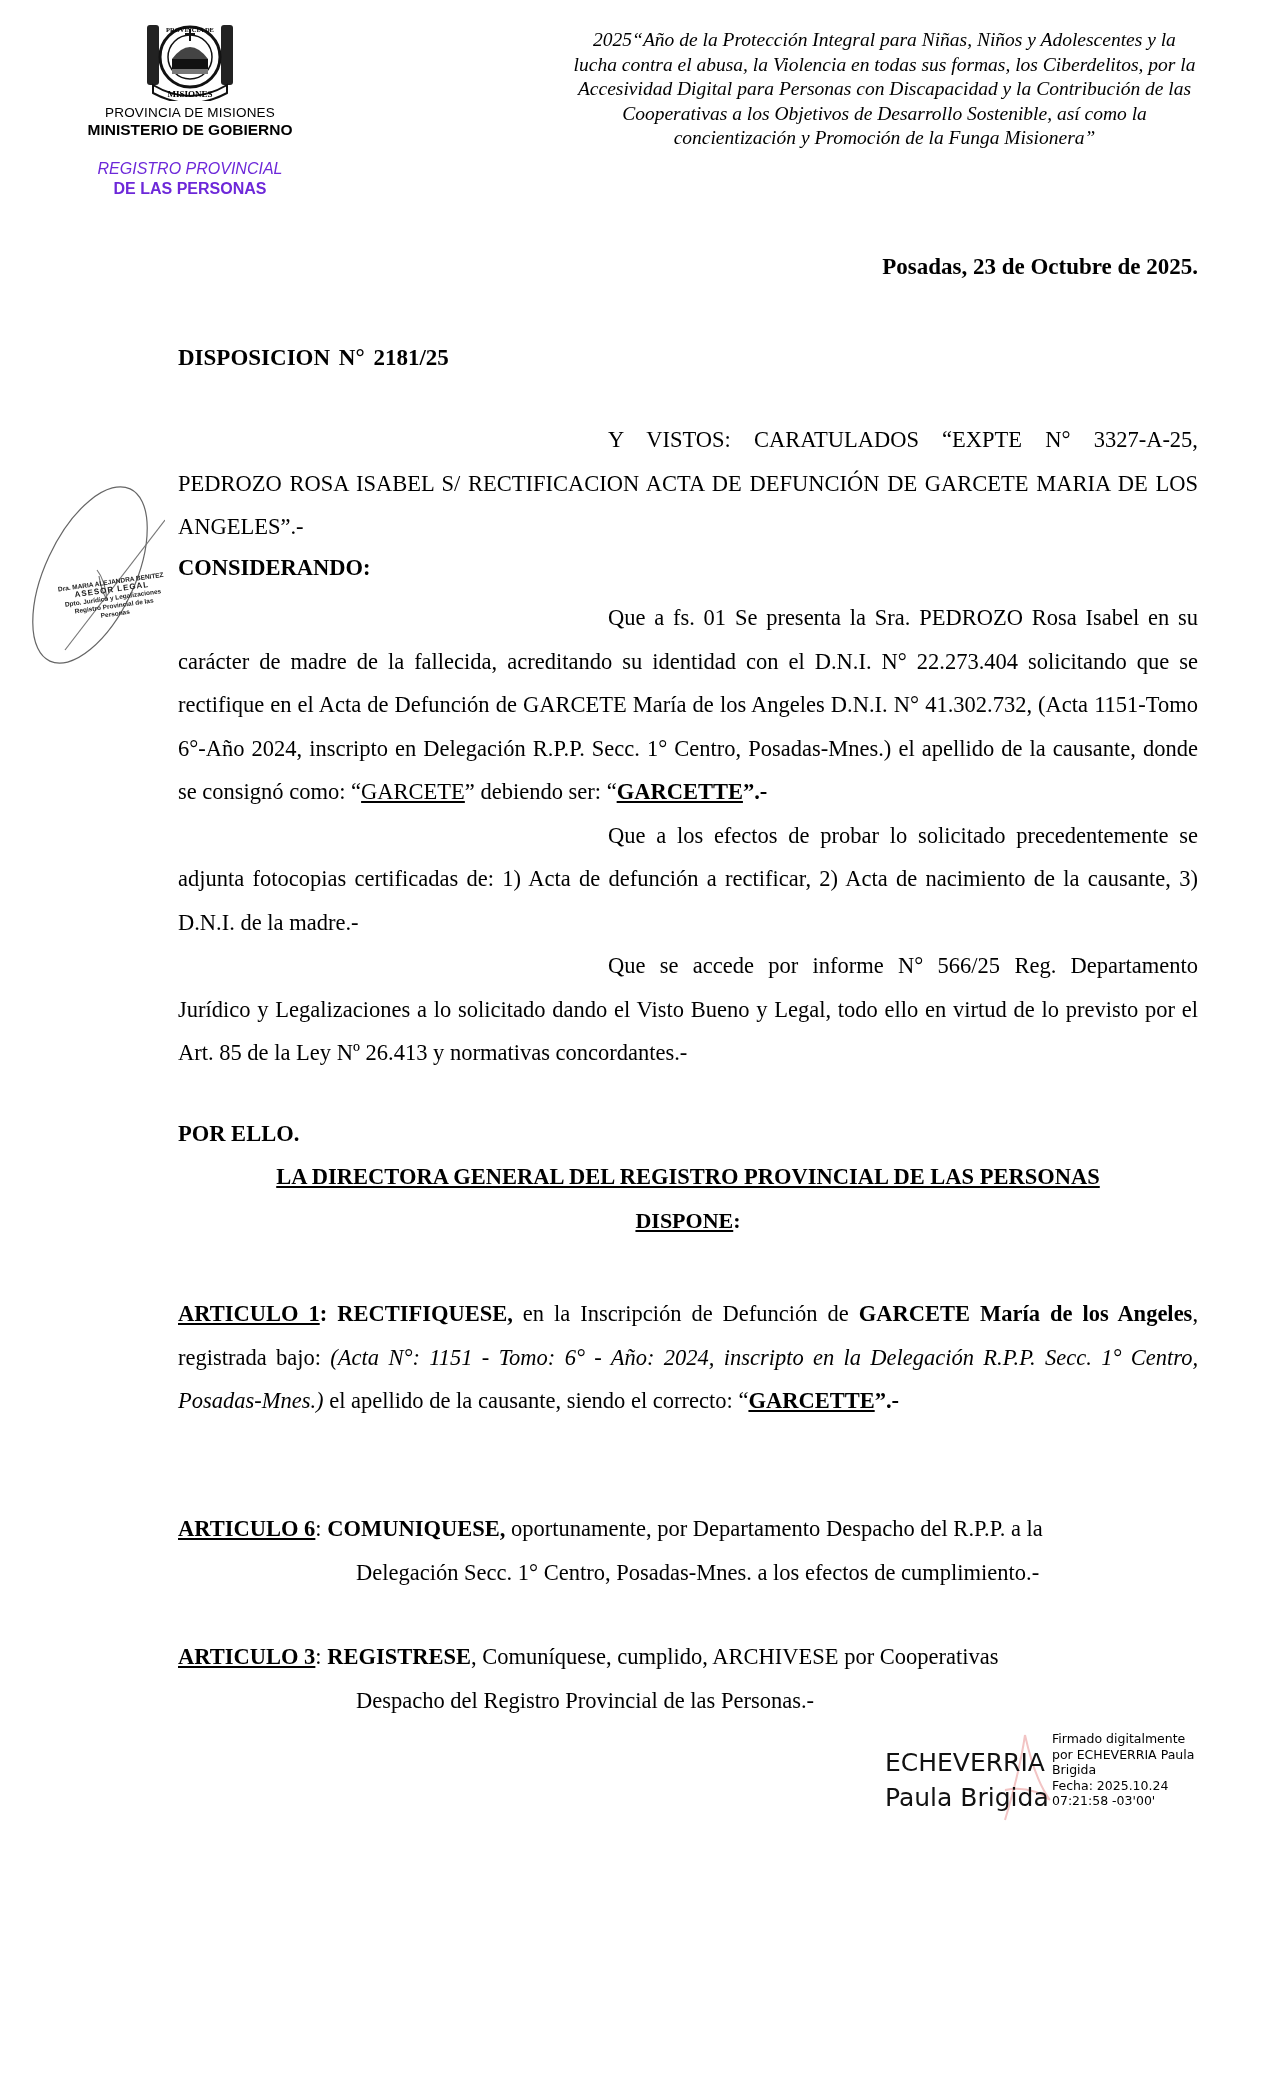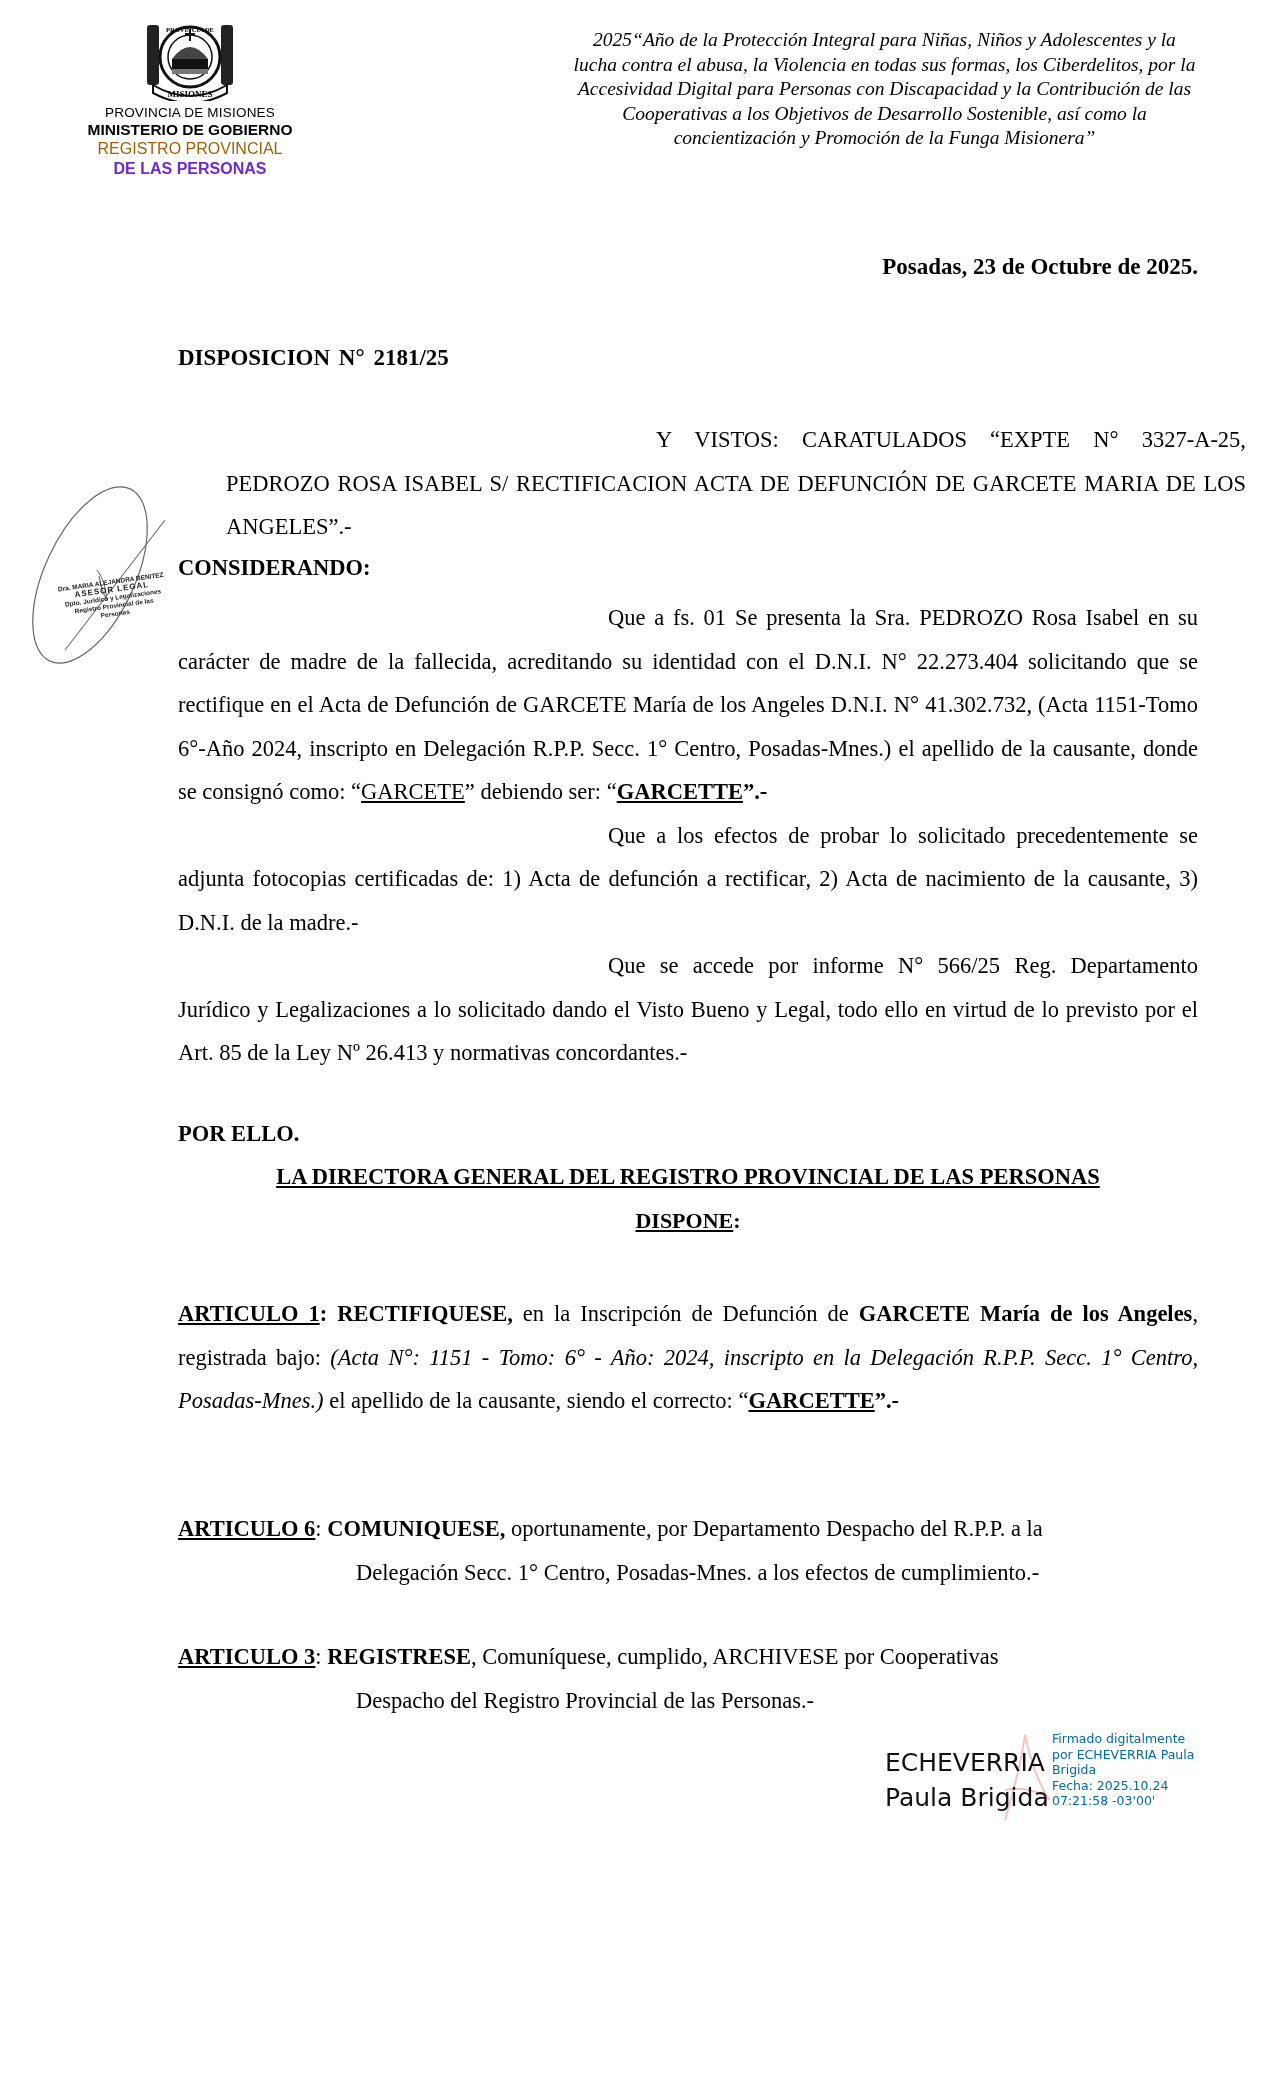--- a/index.html
+++ b/index.html
@@ -5,21 +5,21 @@
   html, body { margin: 0; padding: 0; background: #ffffff; }
   body { width: 1275px; height: 2100px; position: relative; overflow: hidden;
          font-family: "Liberation Serif", "DejaVu Serif", serif; color: #000; }
   .abs { position: absolute; }
 
   
   .logo-block { left: 60px; top: 15px; width: 260px; text-align: center; }
   .crest { width: 90px; height: 86px; margin: 0 auto 4px auto; display: block; }
   .prov { font-family: "Liberation Sans", "DejaVu Sans", sans-serif; font-size: 13.5px; letter-spacing: 0.2px; line-height: 16px; }
   .min { font-family: "Liberation Sans", "DejaVu Sans", sans-serif; font-size: 15.5px; font-weight: bold; line-height: 18px; }
-  .reg1 { font-family: "Liberation Sans", "DejaVu Sans", sans-serif; font-size: 16px; color: #a16207; line-height: 20px; margin-top: 0; }
+  .reg1 { font-family: "Liberation Sans", "DejaVu Sans", sans-serif; font-size: 16px; color: #6d28d9; line-height: 20px; margin-top: 20px; font-style: italic; }
   .reg2 { font-family: "Liberation Sans", "DejaVu Sans", sans-serif; font-size: 16px; color: #6d28d9; font-weight: bold; line-height: 20px; }
 
   
   .motto { left: 572px; top: 28px; width: 625px; text-align: center; font-style: italic; font-size: 19.5px; line-height: 24.5px; }
 
   .date { right: 77px; top: 254px; font-weight: bold; font-size: 23px; }
   .dispo { left: 178px; top: 345px; font-weight: bold; font-size: 23px; word-spacing: 3px; }
 
   .body { left: 178px; width: 1020px; font-size: 22.5px; line-height: 43.5px; text-align: justify; }
   .indent { text-indent: 430px; }
@@ -35,21 +35,21 @@
 
   .art { left: 178px; width: 1020px; font-size: 22.5px; line-height: 43.5px; text-align: justify; }
   .art .hang { padding-left: 178px; }
 
   
   .stamp { left: 15px; top: 480px; width: 150px; height: 190px; }
   .stamp-text { left: 58px; top: 578px; width: 110px; font-family: "Liberation Sans", "DejaVu Sans", sans-serif; font-size: 6.5px; font-weight: bold; line-height: 8px; color: #222; transform: rotate(-8deg); text-align: center; }
 
   
   .dsig-name { left: 885px; top: 1745px; font-family: "DejaVu Sans", "Liberation Sans", sans-serif; font-size: 25px; line-height: 35px; color: #111; }
-  .dsig-info { left: 1052px; top: 1731px; font-family: "DejaVu Sans", "Liberation Sans", sans-serif; font-size: 12.5px; line-height: 15.5px; color: #0369a1; width: 170px; }
+  .dsig-info { left: 1052px; top: 1731px; font-family: "DejaVu Sans", "Liberation Sans", sans-serif; font-size: 12.5px; line-height: 15.5px; color: #000000; width: 170px; }
   .dsig-mark { left: 995px; top: 1730px; width: 60px; height: 100px; }
 </style>
 </head>
 <body>
 
 <div class="abs logo-block">
   <svg class="crest" viewBox="0 0 90 86">
     <rect x="2" y="10" width="12" height="60" rx="3" fill="#222"></rect>
     <rect x="76" y="10" width="12" height="60" rx="3" fill="#222"></rect>
     <circle cx="45" cy="42" r="30" fill="#fff" stroke="#111" stroke-width="3"></circle>
@@ -68,21 +68,21 @@
   <div class="reg1">REGISTRO PROVINCIAL</div>
   <div class="reg2">DE LAS PERSONAS</div>
 </div>
 
 <div class="abs motto">2025“Año de la Protección Integral para Niñas, Niños y Adolescentes y la lucha contra el abusa, la Violencia   en todas sus formas, los Ciberdelitos, por la Accesividad Digital para Personas con Discapacidad y la Contribución  de las Cooperativas a los Objetivos de Desarrollo Sostenible, así como la concientización y Promoción de la Funga Misionera”</div>
 
 <div class="abs date">Posadas, 23 de Octubre de 2025.</div>
 
 <div class="abs dispo">DISPOSICION  N° 2181/25</div>
 
-<div class="abs body" style="top:418px;margin-left:48px;">
+<div class="abs body" style="top:418px;">
   <p class="p indent">Y VISTOS: CARATULADOS “EXPTE N° 3327-A-25, PEDROZO ROSA ISABEL S/ RECTIFICACION ACTA DE DEFUNCIÓN DE GARCETE MARIA DE LOS ANGELES”.-</p>
 </div>
 
 <div class="abs considerando">CONSIDERANDO:</div>
 
 <div class="abs body" style="top:596px;">
   <p class="p indent"><span>Que a fs. 01 Se presenta la Sra. PEDROZO Rosa Isabel en su carácter de madre de la fallecida, acreditando su identidad con el D.N.I. N° 22.273.404 solicitando que se rectifique en el Acta de Defunción de GARCETE María de los Angeles D.N.I. N° 41.302.732, (Acta 1151-Tomo 6°-Año 2024, inscripto en Delegación R.P.P. Secc. 1° Centro, Posadas-Mnes.) el apellido de la causante, donde se consignó como: “</span><span class="ul">GARCETE</span><span>” debiendo ser: “</span><span class="bold ul">GARCETTE</span><span class="bold">”.-</span></p>
   <p class="p indent">Que a los efectos de probar lo solicitado precedentemente se adjunta fotocopias certificadas de: 1) Acta de defunción a rectificar, 2) Acta de nacimiento de la causante, 3) D.N.I. de la madre.-</p>
   <p class="p indent">Que se accede por informe N° 566/25 Reg. Departamento Jurídico y Legalizaciones a lo solicitado dando el Visto Bueno y Legal, todo ello en virtud de lo previsto por el Art. 85 de la Ley Nº 26.413 y normativas concordantes.-</p>
 </div>

